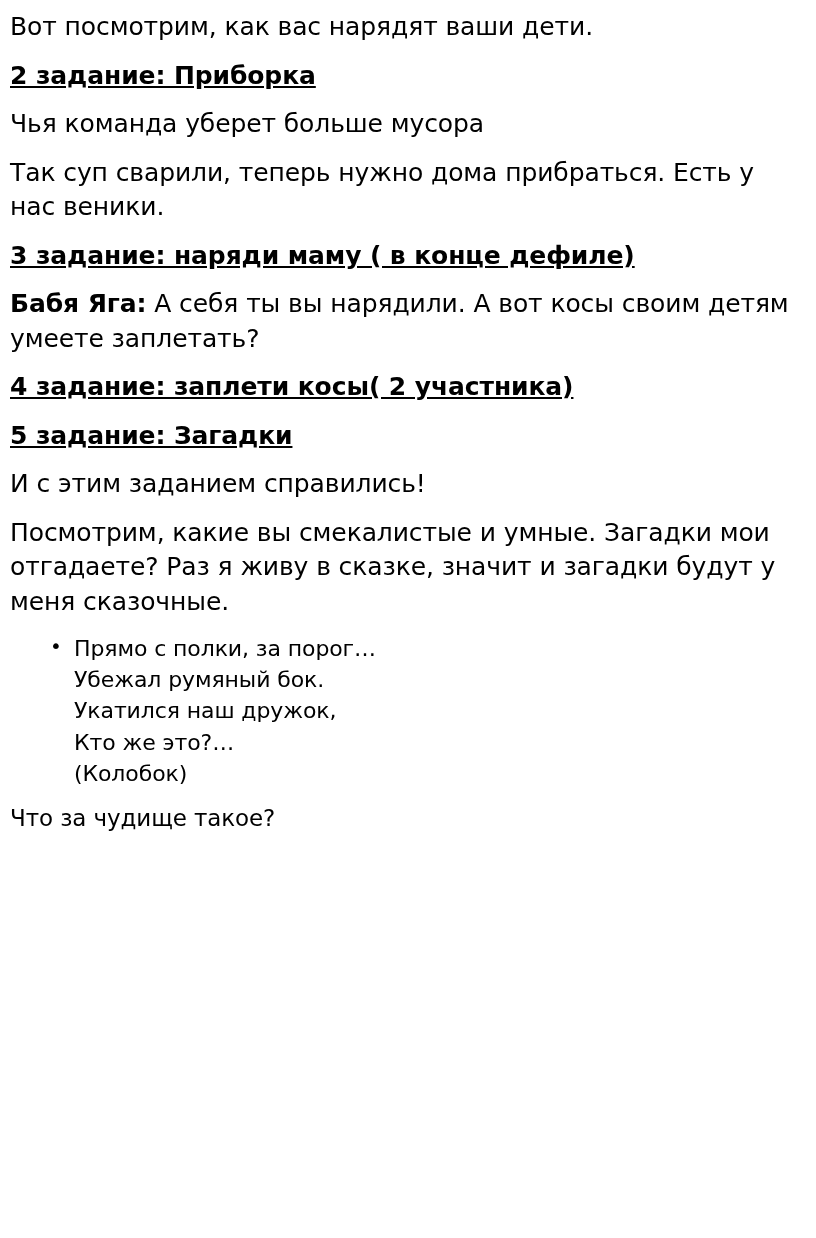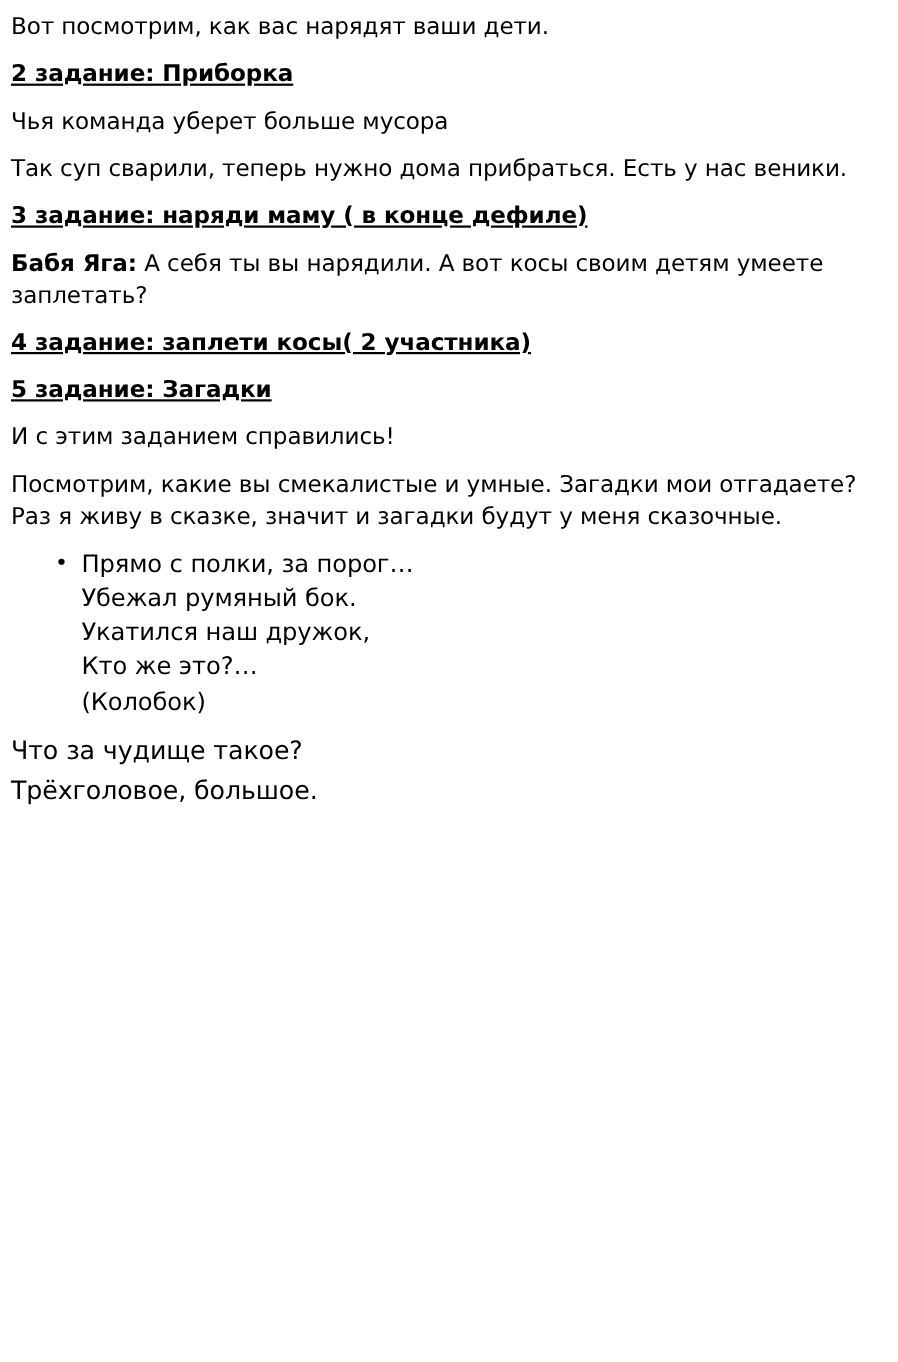--- a/index.html
+++ b/index.html
@@ -15,21 +15,21 @@
     overflow: hidden;
   }
   .page {
     width: 816px;
     min-height: 1238px;
     box-sizing: border-box;
     padding: 10px 14px 0 10px;
   }
   p {
     margin: 0 0 14px 0;
-    font-size: 21px;
+    font-size: 25px;
     line-height: 1.38;
     letter-spacing: -0.1px;
   }
   p.bold {
     font-weight: bold;
     text-decoration: underline;
   }
   .lead-bold {
     font-weight: bold;
   }
@@ -90,15 +90,14 @@
     <li>
       <span class="riddle-line">Прямо с полки, за порог…</span>
       <span class="riddle-line">Убежал румяный бок.</span>
       <span class="riddle-line">Укатился наш дружок,</span>
       <span class="riddle-line">Кто же это?…</span>
       <span class="riddle-line">(Колобок)</span>
     </li>
   </ul>
 
   <p class="small">Что за чудище такое?</p>
-  <p class="small">Трёхголовое, большое.</p>
 
 </div>
 
 </body></html>

